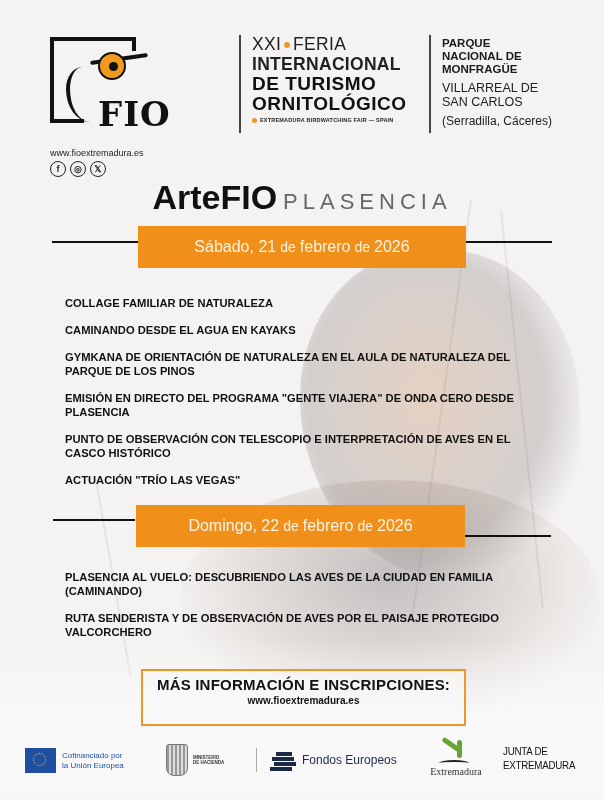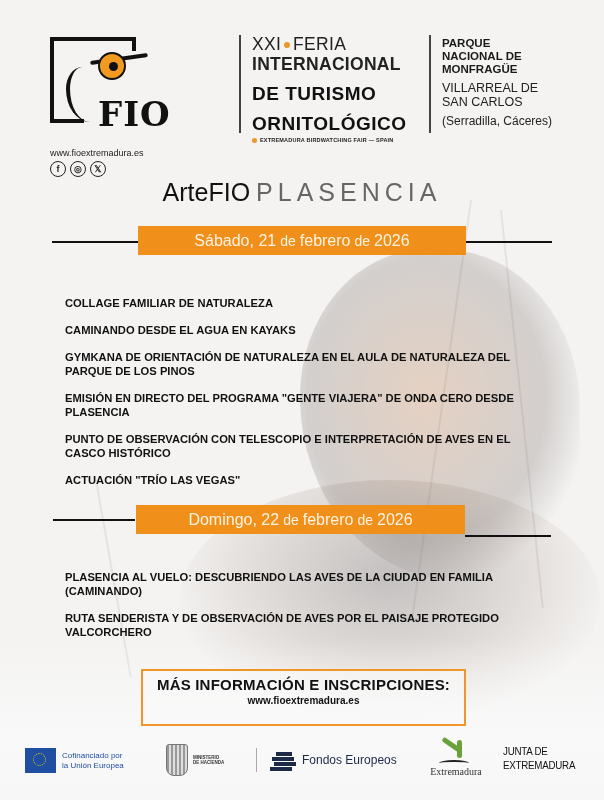--- a/index.html
+++ b/index.html
@@ -30,36 +30,36 @@
   .site-url { position:absolute; left:50px; top:148px; font-size:9px; color:#222; }
   .socials { position:absolute; left:50px; top:161px; display:flex; gap:4px; }
   .socials .s { width:16px; height:16px; border:1.5px solid #222; border-radius:50%; box-sizing:border-box; display:flex; align-items:center; justify-content:center; font-size:9px; font-weight:bold; color:#222; }
 
   
   .vbar { position:absolute; width:1.5px; background:#444; }
   .fair { position:absolute; left:252px; top:36px; line-height:1; }
   .fair .l1 { font-size:17.5px; color:#222; letter-spacing:0.3px; }
   .fair .dot { display:inline-block; width:6px; height:6px; border-radius:50%; background:#f0952a; vertical-align:middle; margin:0 3px; }
   .fair .l2 { font-size:17.5px; color:#222; margin-top:2px; letter-spacing:0.3px;font-weight:bold; }
-  .fair .l3, .fair .l4 { font-size:19px; font-weight:bold; color:#111; letter-spacing:0.5px; margin-top:11px; }
+  .fair .l3, .fair .l4 { font-size:19px; font-weight:bold; color:#111; letter-spacing:0.5px; margin-top:1px; }
   .fair .tag { font-size:5.5px; font-weight:bold; color:#222; margin-top:5px; letter-spacing:0.2px; }
   .fair .tag .dot { width:5px; height:5px; margin:0 3px 0 0; }
 
   .park { position:absolute; left:442px; top:37px; line-height:1.15; }
   .park .b { font-size:11.5px; font-weight:bold; color:#1a1a1a; }
   .park .r { font-size:12.5px; color:#222; }
   .park .r1 { margin-top:4px; }
   .park .sm { font-size:12px; color:#222; margin-top:6px; }
 
   
   .title { position:absolute; left:0; width:604px; top:180px; text-align:center; line-height:1; }
-  .title .b { font-size:25px; font-weight:normal; color:#111; }
-  .title .t { font-size:25px; color:#666; letter-spacing:5px; margin-left:6px; font-weight:normal; }
-
-  .day-bar { position:absolute; height:29px; background:#f0901a; color:#fff3e4; display:flex; align-items:center; justify-content:center; font-size:16px; }
+  .title .b { font-size:34px; font-weight:bold; color:#111; }
+  .title .t { font-size:22px; color:#666; letter-spacing:5px; margin-left:6px; font-weight:normal; }
+
+  .day-bar { position:absolute; height:42px; background:#f0901a; color:#fff3e4; display:flex; align-items:center; justify-content:center; font-size:16px; }
   .day-bar .de { font-size:14px; margin:0 4px; }
   .hline { position:absolute; height:1.5px; background:#111; }
 
   .events { position:absolute; left:65px; width:480px; font-size:11.2px; font-weight:bold; color:#111; line-height:1.25; }
   .events .ev { margin-bottom:13px; }
 
   .info-box { position:absolute; left:141px; top:669px; width:325px; height:57px; border:2px solid #f0952a; box-sizing:border-box; background:rgba(250,250,250,0.6); text-align:center; }
   .info-box .h { font-size:15px; font-weight:bold; color:#111; margin-top:5px; letter-spacing:0.2px; }
   .info-box .u { font-size:10px; font-weight:bold; color:#111; margin-top:2px; }
 

